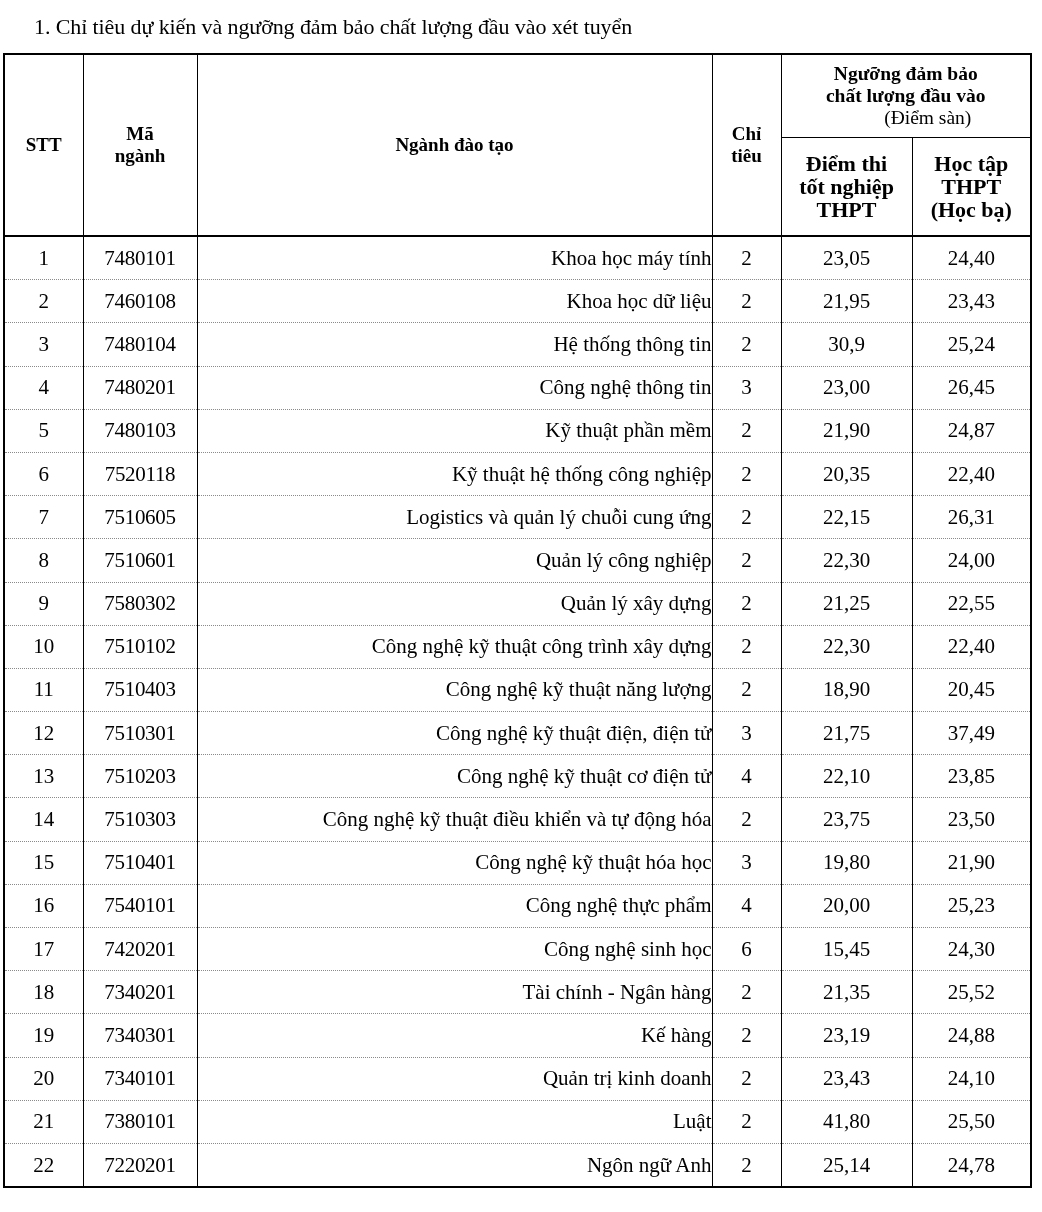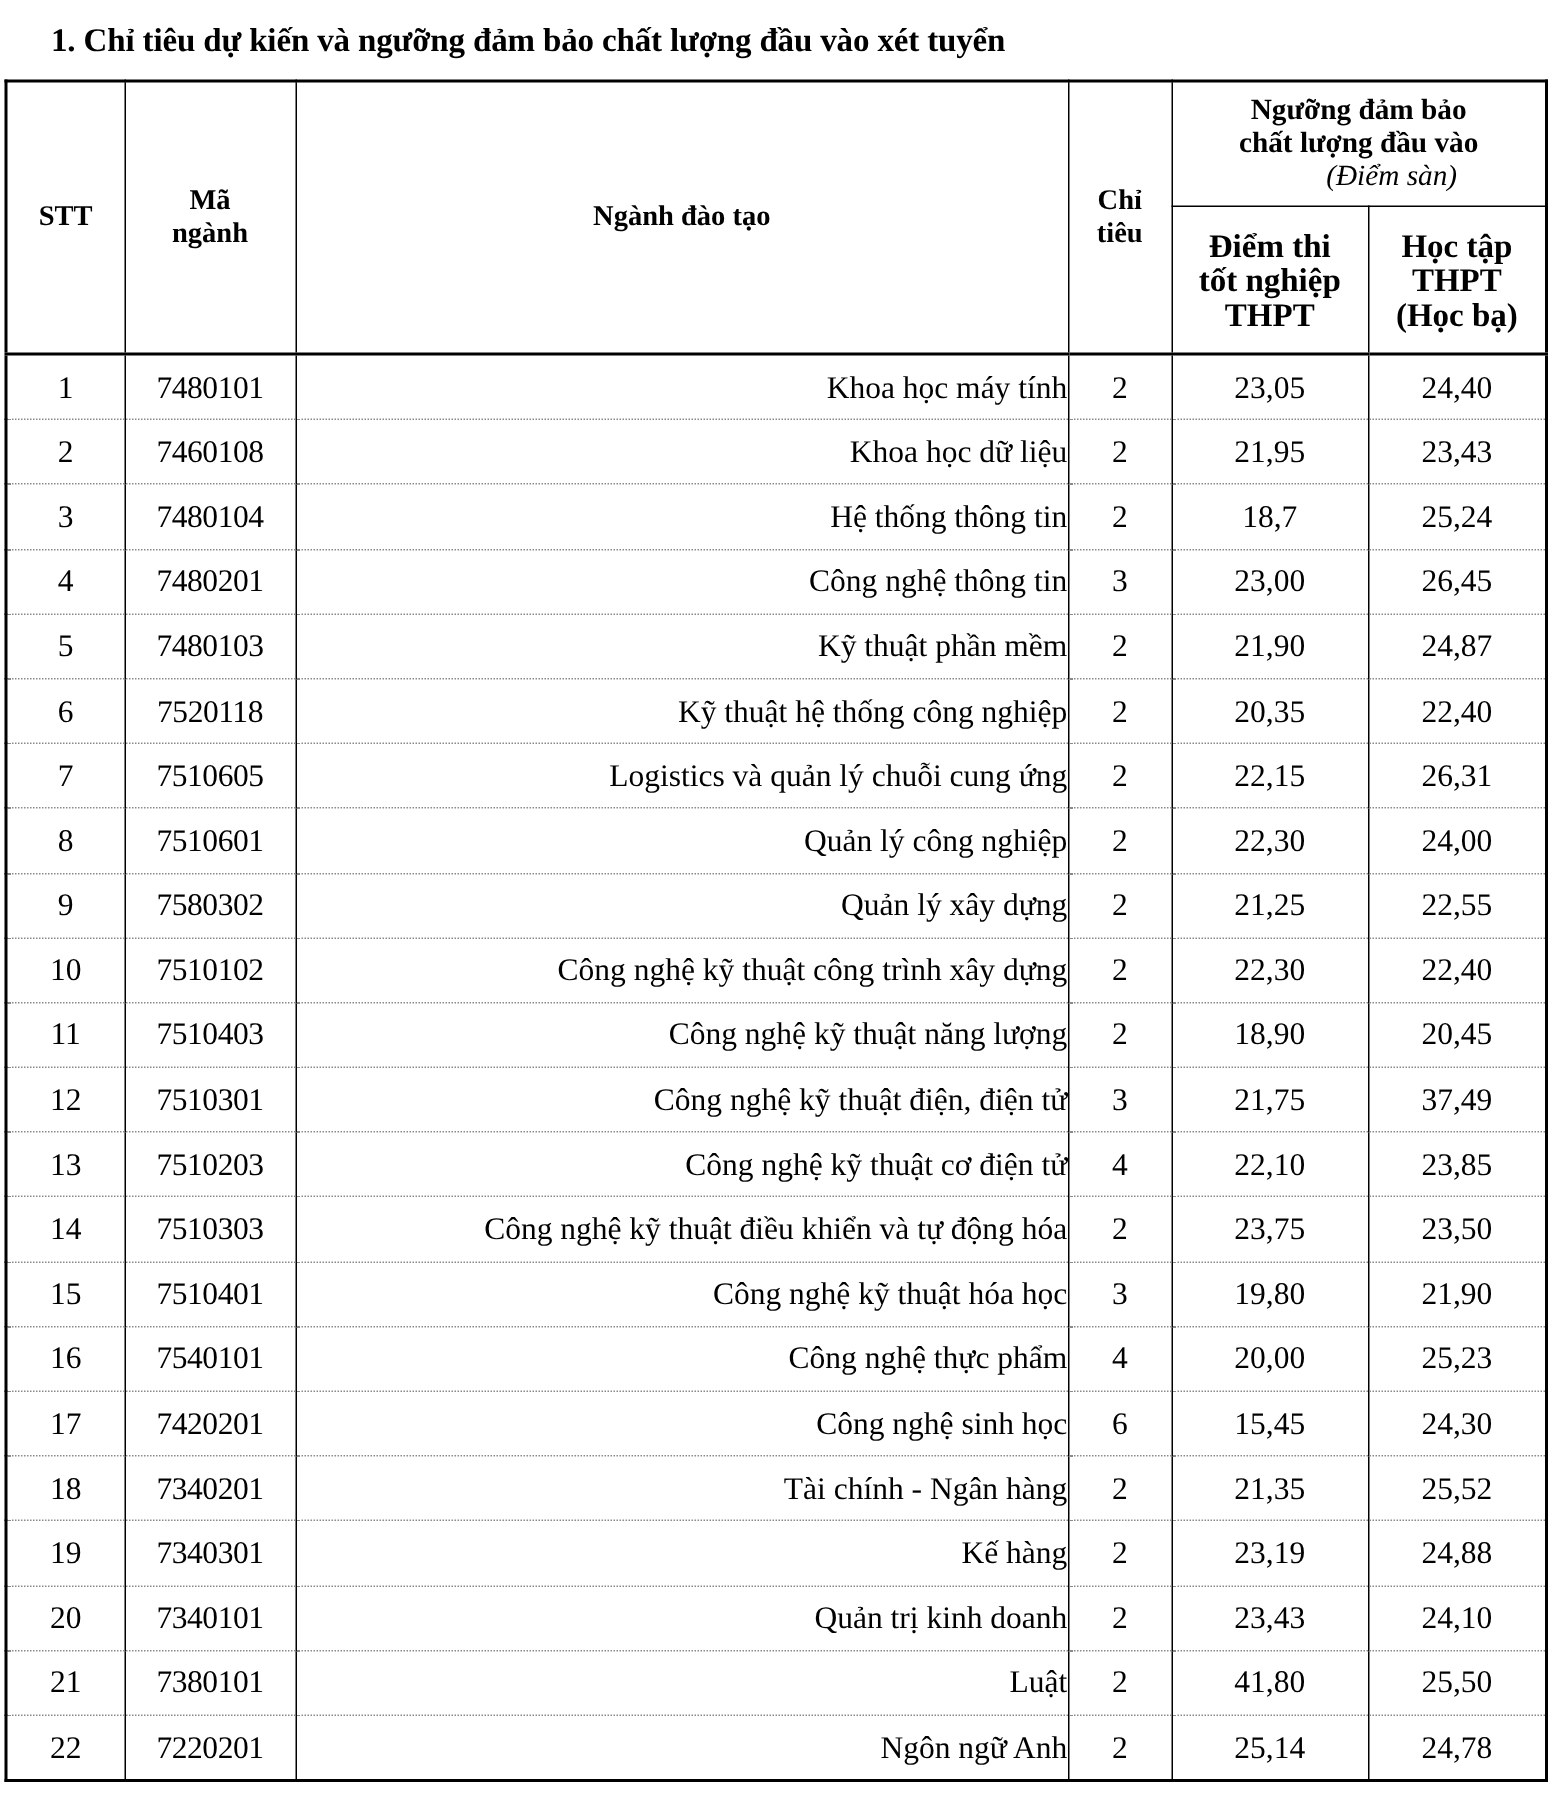--- a/index.html
+++ b/index.html
@@ -1,24 +1,24 @@
 <!DOCTYPE html>
 <html><head>
 <meta charset="utf-8">
 <style>
   html, body { margin:0; padding:0; background:#ffffff; }
   body { width:1042px; height:1212px; position:relative; font-family:"Liberation Serif", "DejaVu Serif", serif; color:#000; }
-  .title { position:absolute; left:34px; top:14px; font-size:22px; font-weight:bold; white-space:nowrap; letter-spacing:-0.1px; }
+  .title { position:absolute; left:34px; top:14px; font-size:22px; font-weight:normal; white-space:nowrap; letter-spacing:-0.1px; }
   table.admission { position:absolute; left:3px; top:53px; border-collapse:collapse; table-layout:fixed; width:1027px; }
   table.admission th, table.admission td { border-left:1.5px solid #000; border-right:1.5px solid #000; padding:0; }
   table.admission { border:2px solid #000; }
   thead th { font-weight:bold; font-size:19px; vertical-align:middle; line-height:22px; border-top:1.5px solid #000; border-bottom:2px solid #000; }
   thead th.group { border-bottom:1.5px solid #000; height:82px; line-height:22px; font-size:19.5px; }
   thead th.sub { height:97px; font-size:22px; line-height:23px; }
-  .italic-note { font-style:italic; font-weight:normal;margin-left:44px; }
+  .italic-note { font-weight:normal;margin-left:44px; }
   tbody td { height:42.2px; font-size:21px; border-bottom:1px dotted #8a8a8a; }
   tbody tr:last-child td { border-bottom:none; }
   td.c { text-align:center; }
   td.code { text-align:center; letter-spacing:-0.3px; }
   td.name { text-align:right; padding-left:10px; white-space:nowrap; }
   col.c-stt { width:79px; }
   col.c-code { width:114px; }
   col.c-name { width:515px; }
   col.c-quota { width:69px; }
   col.c-exam { width:131px; }
@@ -84,21 +84,21 @@
         <td class="name">Khoa học dữ liệu</td>
         <td class="c">2</td>
         <td class="c">21,95</td>
         <td class="c">23,43</td>
       </tr>
       <tr>
         <td class="c">3</td>
         <td class="code">7480104</td>
         <td class="name">Hệ thống thông tin</td>
         <td class="c">2</td>
-        <td class="c">18,7</td>
+        <td class="c">30,9</td>
         <td class="c">25,24</td>
       </tr>
       <tr>
         <td class="c">4</td>
         <td class="code">7480201</td>
         <td class="name">Công nghệ thông tin</td>
         <td class="c">3</td>
         <td class="c">23,00</td>
         <td class="c">26,45</td>
       </tr>

